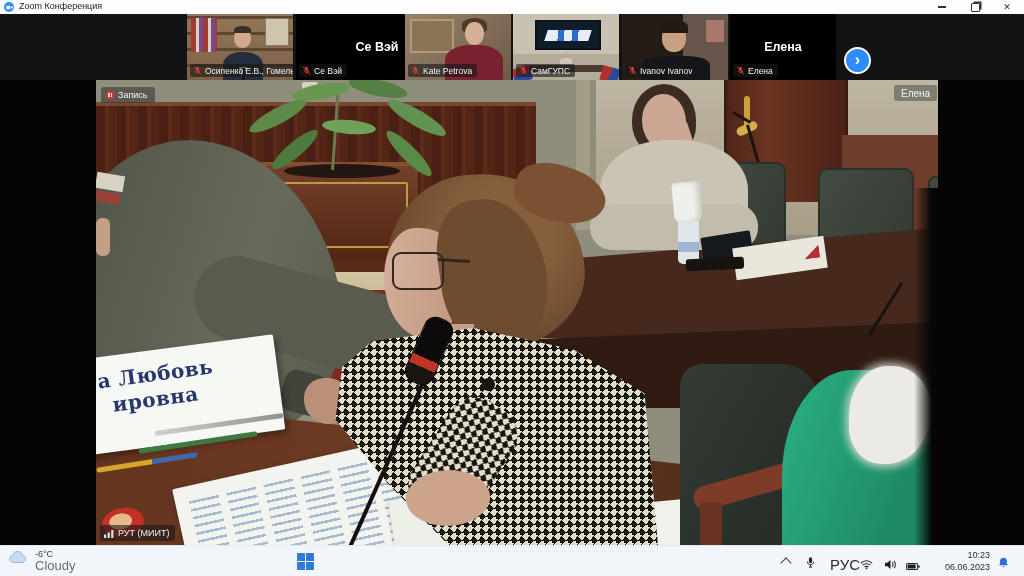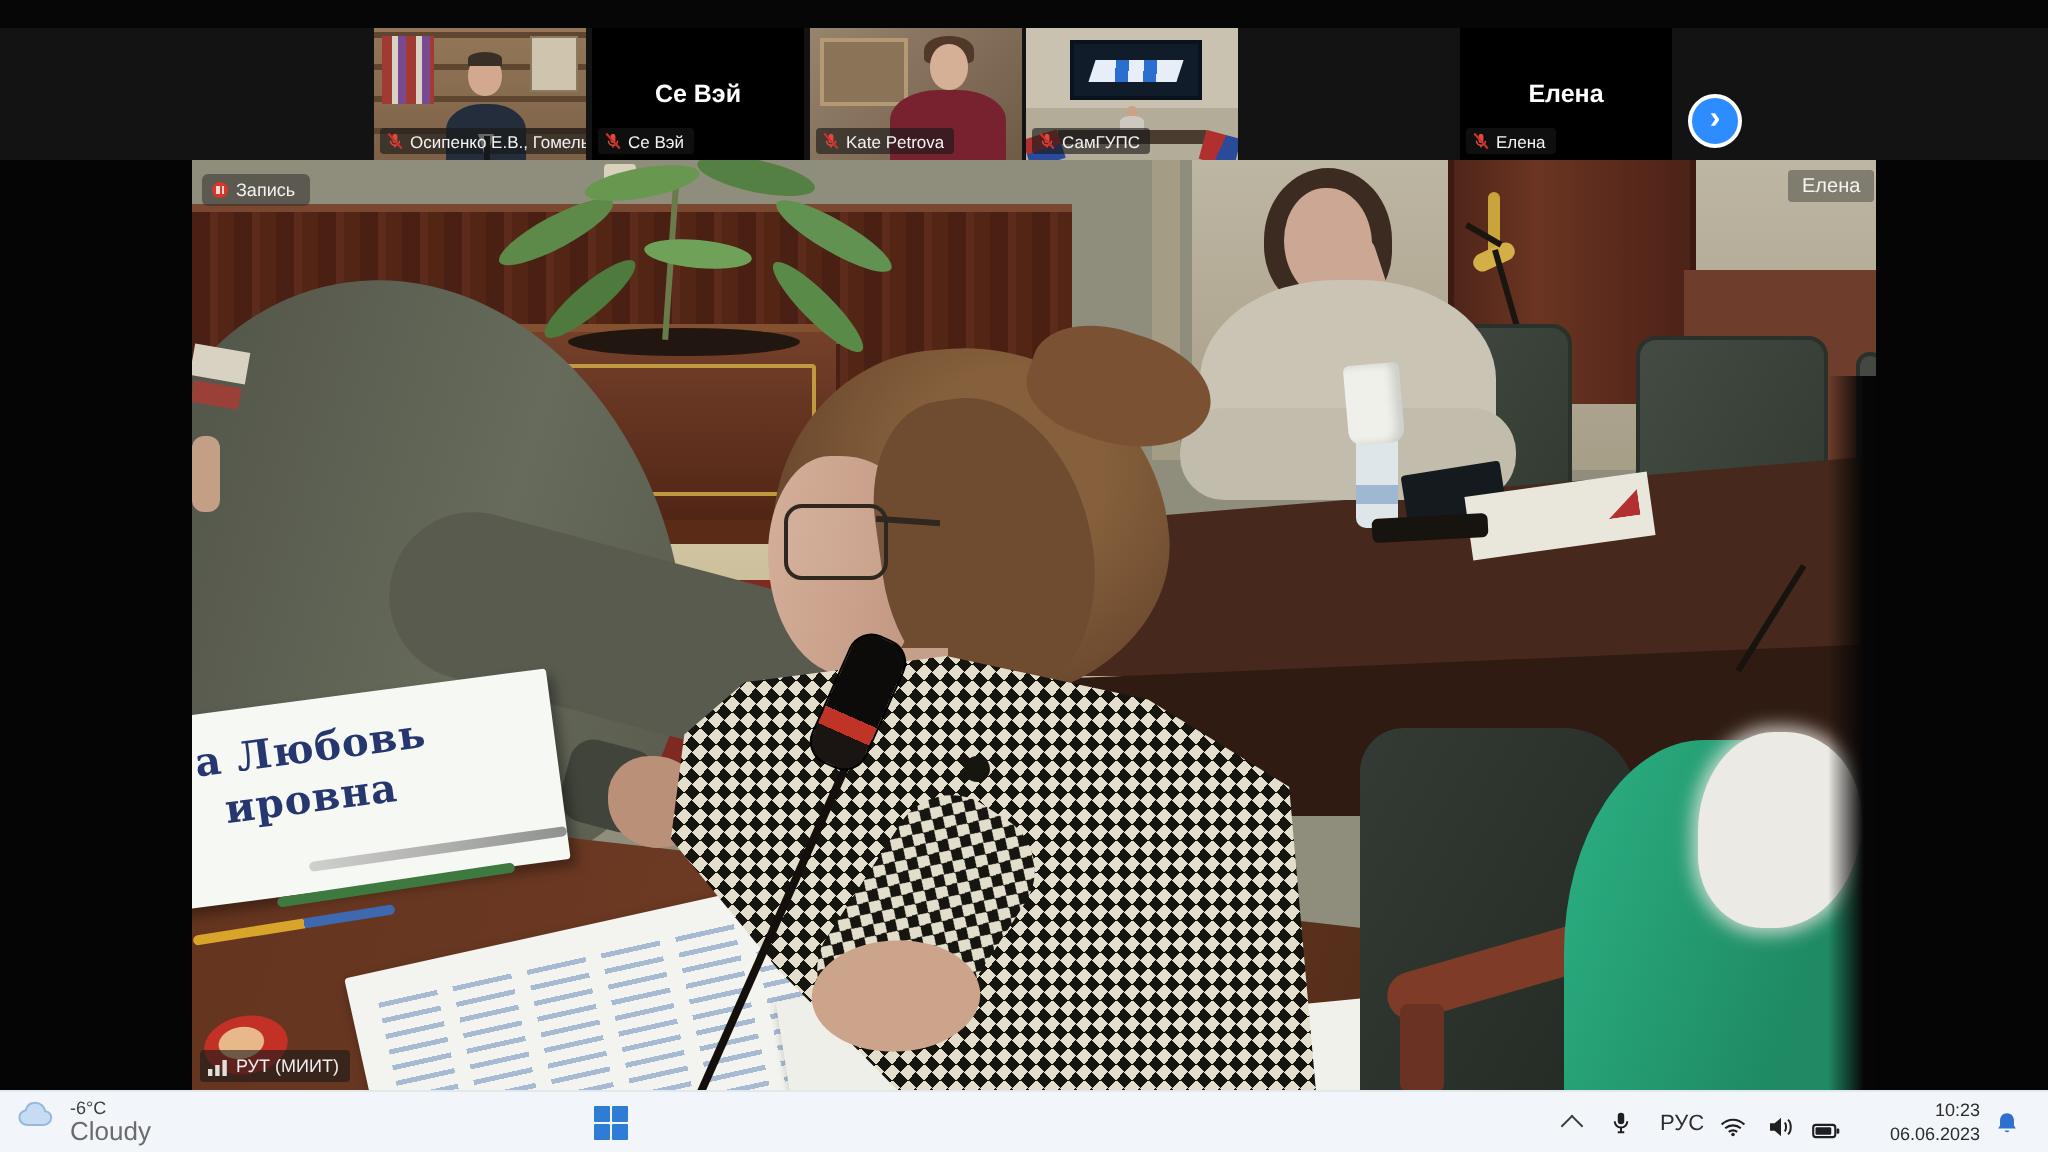--- a/index.html
+++ b/index.html
@@ -13,21 +13,21 @@
             background:#2d8cff;display:flex;align-items:center;justify-content:center;}
   .win-title{position:absolute;left:19px;top:1px;font-size:9px;color:#1b1b1b;}
   .wc{position:absolute;top:0;height:14px;width:28px;display:flex;align-items:center;justify-content:center;}
   .wc-min{left:928px;} .wc-max{left:961px;} .wc-close{left:993px;font-size:9px;color:#333;}
   .bar-min{width:8px;height:1.5px;background:#333;}
   .box-max{width:7px;height:7px;border:1.1px solid #333;border-radius:1px;box-shadow:2px -2px 0 -0.5px #333;}
 
   
   .strip{left:0;top:14px;width:1024px;height:66px;background:#131313;}
   .tile{position:absolute;top:0;height:66px;width:106px;overflow:hidden;background:#000;}
-  .tile1{left:187px;} .tile2{left:296px;} .tile3{left:405px;} .tile4{left:513px;} .tile5{left:622px;} .tile6{left:730px;}
+  .tile1{left:187px;} .tile2{left:296px;padding-left:28px;} .tile3{left:405px;} .tile4{left:513px;} .tile5{left:622px;} .tile6{left:730px;}
   .plabel{position:absolute;left:3px;bottom:3px;display:flex;align-items:center;gap:3px;
           background:rgba(25,25,25,.62);padding:1.5px 5px 1.5px 3px;border-radius:2px;z-index:5;}
   .plabel span{color:#f2f2f2;font-size:8.5px;white-space:nowrap;max-width:92px;overflow:hidden;}
   .cname{width:100%;height:100%;display:flex;align-items:center;justify-content:center;
          color:#fff;font-size:12.5px;font-weight:bold;}
   .nextbtn{position:absolute;left:844px;top:33px;width:27px;height:27px;border-radius:50%;
            background:#2d8cff;border:2px solid #fff;color:#fff;font-size:16px;font-weight:bold;
            display:flex;align-items:center;justify-content:center;line-height:1;padding-bottom:2px;box-sizing:border-box;}
   
   .t1bg{left:0;top:0;width:106px;height:66px;background:linear-gradient(180deg,#937758,#7c6148);}
@@ -183,33 +183,49 @@
   .wcond{font-size:13px;color:#6b6b6b;}
   .startbtn{position:absolute;left:297px;top:7px;width:17px;height:17px;display:grid;
             grid-template-columns:7.5px 7.5px;grid-template-rows:7.5px 7.5px;gap:1.5px;}
   .startbtn i{background:#2e7cd6;border-radius:.5px;}
   .searchbox{position:absolute;left:322px;top:4px;width:146px;height:22px;border-radius:11px;background:#fff;
              border:1px solid #cfd7e0;display:flex;align-items:center;box-sizing:border-box;padding-left:9px;gap:6px;}
   .searchbox input{border:none;outline:none;background:transparent;font-family:"Liberation Sans",sans-serif;
                    font-size:9.5px;color:#333;width:105px;}
   .tray-chevron{position:absolute;left:782px;top:13px;width:7px;height:7px;border-left:1.6px solid #3c3c3c;border-top:1.6px solid #3c3c3c;transform:rotate(45deg);}
   .tray-mic{position:absolute;left:806px;top:9px;}
-  .tray-lang{position:absolute;left:830px;top:10px;font-size:11px;color:#2c2c2c;}
+  .tray-lang{position:absolute;left:830px;top:10px;font-size:15px;color:#2c2c2c;}
   .tray-wifi{position:absolute;left:860px;top:10px;}
   .tray-vol{position:absolute;left:884px;top:10px;}
   .tray-batt{position:absolute;left:906px;top:11px;}
   .clock{position:absolute;left:934px;top:4px;width:56px;text-align:right;line-height:11.5px;}
   .clock div{font-size:9px;color:#2b2b2b;}
   .tray-bell{position:absolute;left:998px;top:9px;}
 </style>
 </head>
 <body>
 
 <div class="screen">
 
+  <div class="a titlebar">
+    <span class="zoom-ico">
+      <svg width="7" height="7" viewBox="0 0 12 12">
+          <rect x="0.5" y="3.2" width="7" height="5.6" rx="1.5" fill="#fff"></rect>
+          <path d="M8 5.6l3.5-2.1v5L8 6.4z" fill="#fff"></path>
+        </svg>
+    </span>
+    <span class="win-title">Zoom Конференция</span>
+    <span class="wc wc-min">
+        <span class="bar-min"></span>
+      </span>
+    <span class="wc wc-max">
+        <span class="box-max"></span>
+      </span>
+    <span class="wc wc-close">✕</span>
+  </div>
 
   <div class="a strip">
 
     <div class="tile tile1">
       <div class="a t1bg"></div>
       <div class="a t1shelf"></div>
       <div class="a t1books"></div>
       <div class="a t1poster"></div>
       <div class="a t1suit"></div>
       <div class="a t1shirt"></div>
@@ -272,20 +288,36 @@
         <svg width="9" height="9" viewBox="0 0 12 12">
             <path d="M6 1.2c-.9 0-1.6.7-1.6 1.6v3c0 .9.7 1.6 1.6 1.6s1.6-.7 1.6-1.6v-3C7.6 1.9 6.9 1.2 6 1.2z" fill="#e04a3f"></path>
             <path d="M3 5.8c0 1.7 1.3 3 3 3s3-1.3 3-3" stroke="#e04a3f" fill="none" stroke-width="1"></path>
             <path d="M6 8.8v1.6" stroke="#e04a3f" stroke-width="1"></path>
             <path d="M1.5 1l9 10" stroke="#d03028" stroke-width="1.4"></path>
           </svg>
         <span>Kate Petrova</span>
       </div>
     </div>
 
+    <div class="tile tile5">
+      <div class="a t5bg"></div>
+      <div class="a t5pink"></div>
+      <div class="a t5body"></div>
+      <div class="a t5head"></div>
+      <div class="a t5hair"></div>
+      <div class="plabel">
+        <svg width="9" height="9" viewBox="0 0 12 12">
+            <path d="M6 1.2c-.9 0-1.6.7-1.6 1.6v3c0 .9.7 1.6 1.6 1.6s1.6-.7 1.6-1.6v-3C7.6 1.9 6.9 1.2 6 1.2z" fill="#e04a3f"></path>
+            <path d="M3 5.8c0 1.7 1.3 3 3 3s3-1.3 3-3" stroke="#e04a3f" fill="none" stroke-width="1"></path>
+            <path d="M6 8.8v1.6" stroke="#e04a3f" stroke-width="1"></path>
+            <path d="M1.5 1l9 10" stroke="#d03028" stroke-width="1.4"></path>
+          </svg>
+        <span>Ivanov Ivanov</span>
+      </div>
+    </div>
 
     <div class="tile tile6">
       <div class="cname">Елена</div>
       <div class="plabel">
         <svg width="9" height="9" viewBox="0 0 12 12">
             <path d="M6 1.2c-.9 0-1.6.7-1.6 1.6v3c0 .9.7 1.6 1.6 1.6s1.6-.7 1.6-1.6v-3C7.6 1.9 6.9 1.2 6 1.2z" fill="#e04a3f"></path>
             <path d="M3 5.8c0 1.7 1.3 3 3 3s3-1.3 3-3" stroke="#e04a3f" fill="none" stroke-width="1"></path>
             <path d="M6 8.8v1.6" stroke="#e04a3f" stroke-width="1"></path>
             <path d="M1.5 1l9 10" stroke="#d03028" stroke-width="1.4"></path>
           </svg>

